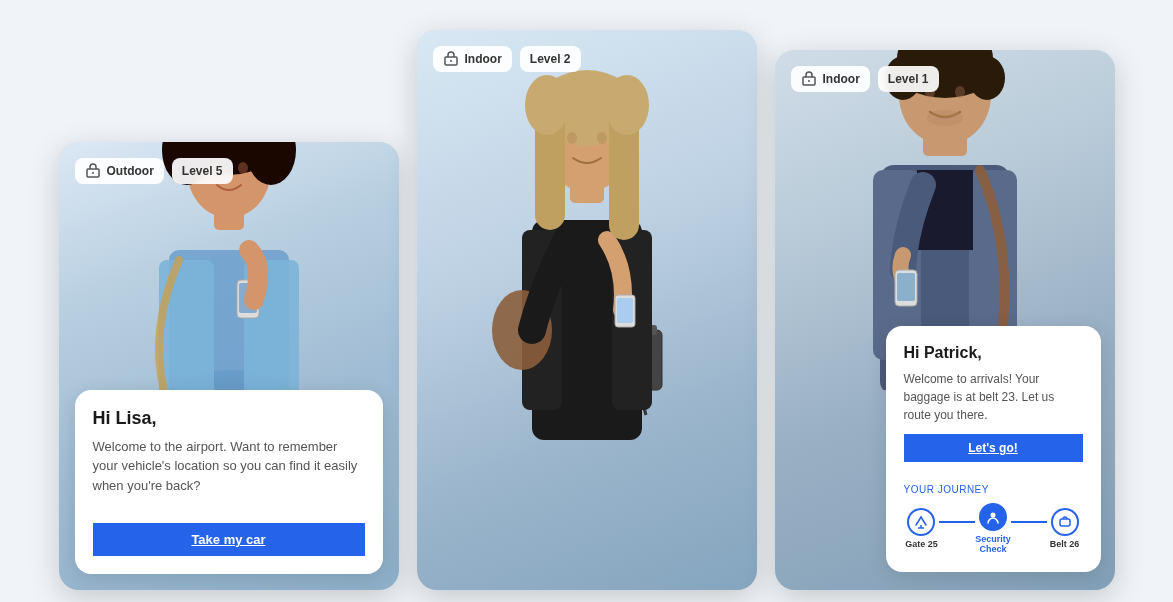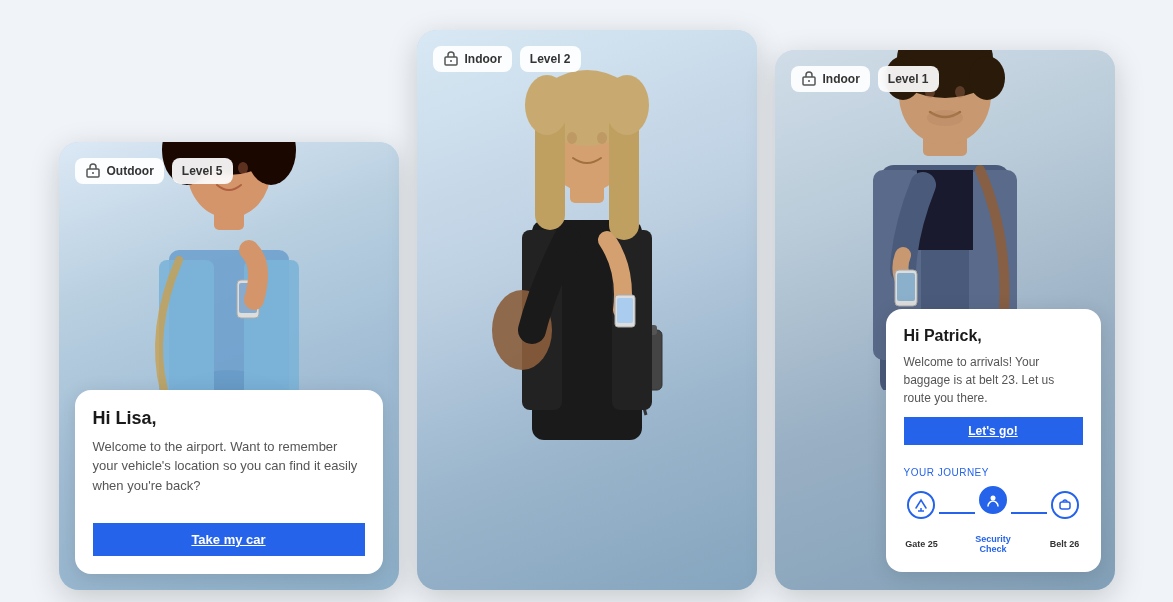--- a/index.html
+++ b/index.html
@@ -124,21 +124,21 @@
     .journey-steps {
       display: flex;
       align-items: center;
       gap: 0;
       position: relative;
     }
     .journey-step {
       display: flex;
       flex-direction: column;
       align-items: center;
-      gap: 20px;
+      gap: 3px;
       flex: 1;
     }
     .step-icon-wrap {
       width: 28px;
       height: 28px;
       border-radius: 50%;
       border: 2px solid #2563eb;
       display: flex;
       align-items: center;
       justify-content: center;

